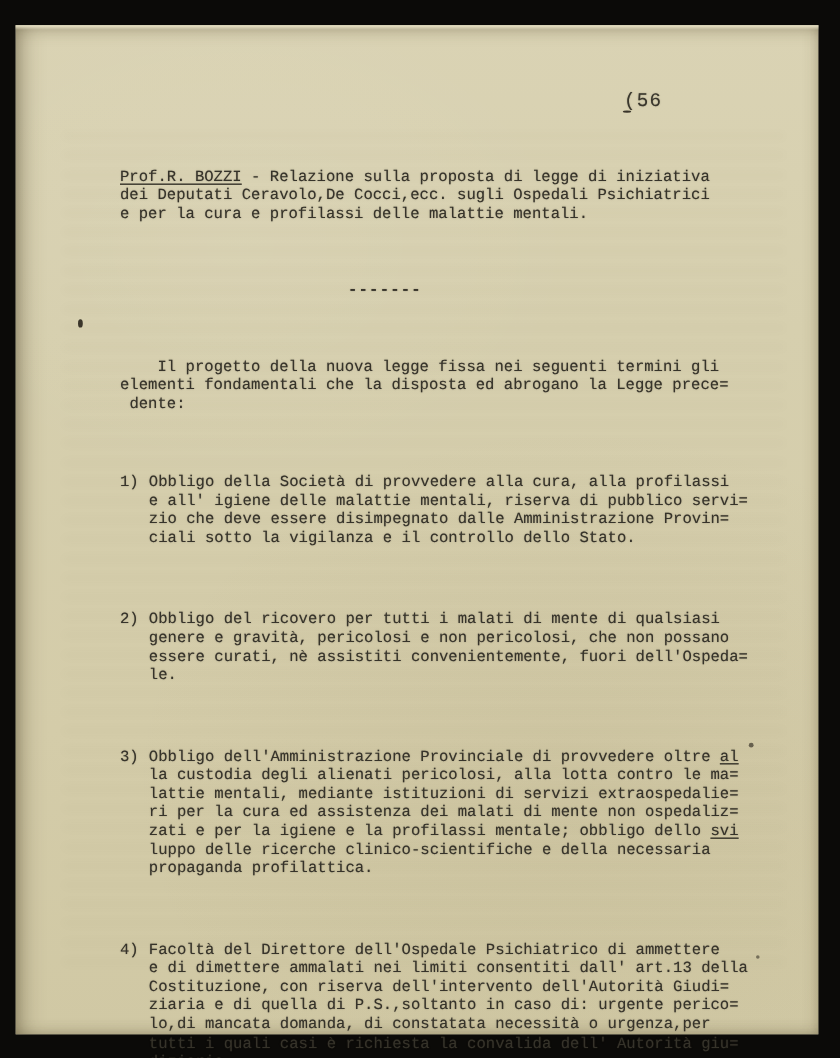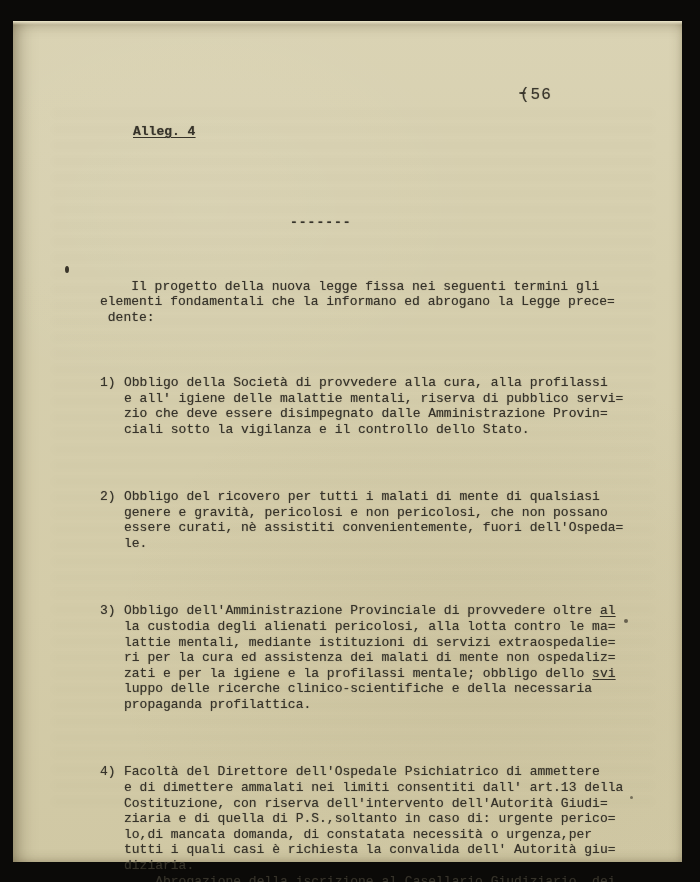--- a/index.html
+++ b/index.html
@@ -47,21 +47,21 @@
     pointer-events: none;
   }
   .speck { position: absolute; background: #3a352a; border-radius: 50%; }
   .speck.s1 { left: 52px; top: 245px; width: 4px; height: 7px; }
   .speck.s2 { left: 611px; top: 598px; width: 4px; height: 4px; opacity:.7; }
   .speck.s3 { left: 506px; top: 71px;  width: 7px; height: 2px; }
   .speck.s4 { left: 617px; top: 775px; width: 3px; height: 3px; opacity:.6; }
 
   .pagenum {
     position: absolute;
-    left: 507px; top: 65px;
+    left: 507px; top: 54px;
     font-size: 16px;
     color: #3a372d;
     letter-spacing: 1px;
     text-shadow: 0 0 1px rgba(50,46,36,0.5);
   }
   .content {
     position: absolute;
     left: 87px; top: 72px;
     width: 548px;
     font-size: 13px;
@@ -87,27 +87,29 @@
   <div class="paper">
     <div class="bleed"></div>
     <div class="speck s1"></div>
     <div class="speck s2"></div>
     <div class="speck s3"></div>
     <div class="speck s4"></div>
 
     <div class="pagenum">(56</div>
 
     <div class="content">
-      <div class="alleg"><span class="u">Alleg. 4</span></div>
 
+      <div class="title"><span class="u">Prof.R. BOZZI</span><span> - Relazione sulla proposta di legge di iniziativa
+dei Deputati Ceravolo,De Cocci,ecc. sugli Ospedali Psichiatrici
+e per la cura e profilassi delle malattie mentali.</span></div>
 
       <div class="sep sep-top">-------</div>
 
       <div class="para">    Il progetto della nuova legge fissa nei seguenti termini gli
-elementi fondamentali che la informano ed abrogano la Legge prece=
+elementi fondamentali che la disposta ed abrogano la Legge prece=
  dente:</div>
 
       <div class="item">
         <span class="num">1)</span>
         <span class="itext">Obbligo della Società di provvedere alla cura, alla profilassi
 e all' igiene delle malattie mentali, riserva di pubblico servi=
 zio che deve essere disimpegnato dalle Amministrazione Provin=
 ciali sotto la vigilanza e il controllo dello Stato.</span>
       </div>
 

